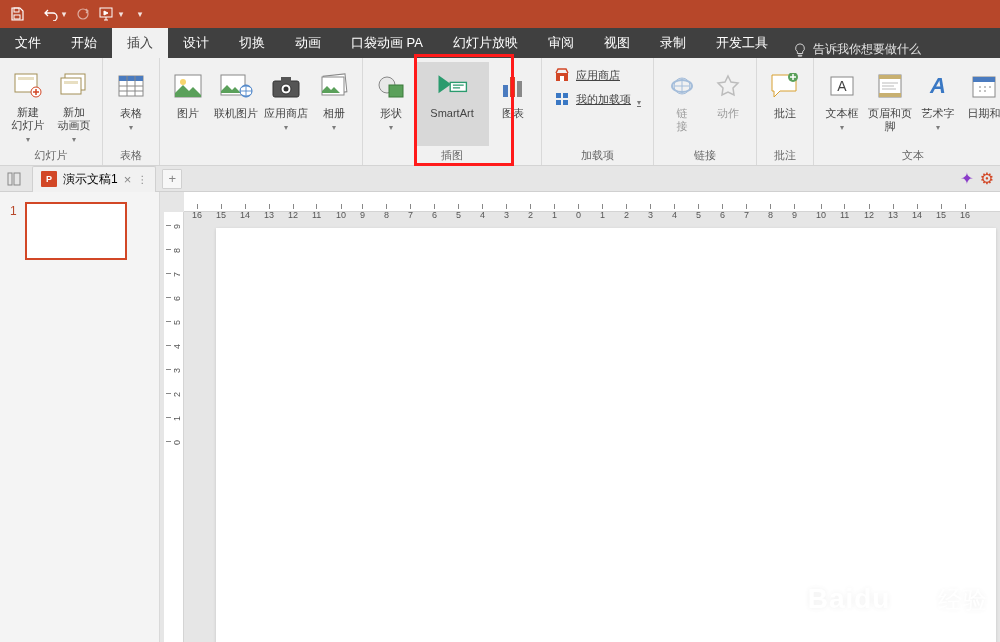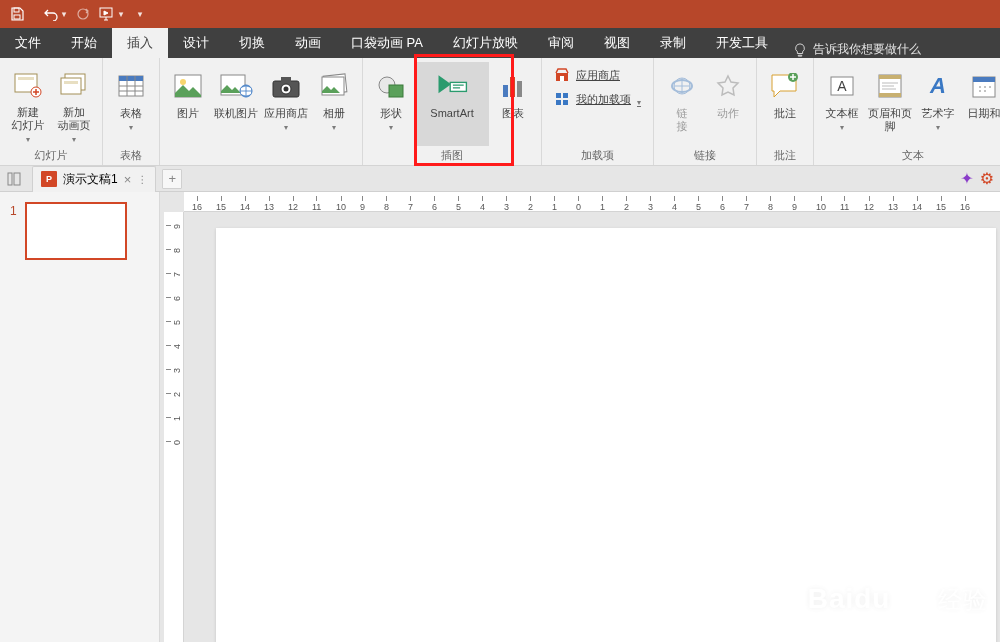--- a/index.html
+++ b/index.html
@@ -51,21 +51,21 @@
     .gear-orange { color: #d24726; }
     
     .editor { display: flex; height: calc(642px - 28px - 30px - 108px - 26px); }
     .thumb-panel { width: 160px; background: #f4f4f4; border-right: 1px solid #d9d9d9; padding: 10px 0; }
     .thumb { display: flex; gap: 8px; padding: 0 10px; }
     .thumb-num { font-size: 12px; color: #b7472a; padding-top: 2px; }
     .thumb-slide { width: 102px; height: 58px; background: #fff; border: 2px solid #d24726; }
     
     .slide-area { flex: 1; position: relative; background: #e6e6e6; overflow: hidden; }
     .ruler-h { height: 20px; background: #fff; border-bottom: 1px solid #d4d4d4; margin-left: 24px; position: relative; font-size: 9px; color: #555; display: flex; align-items: center; }
-    .ruler-h .tick { position: absolute; top: 4px; display: flex; flex-direction: column; align-items: center; }
+    .ruler-h .tick { position: absolute; top: 12px; display: flex; flex-direction: column; align-items: center; }
     .ruler-h .tick .line { width: 1px; height: 5px; background: #888; margin-bottom: 1px; }
     .ruler-v { position: absolute; left: 4px; top: 20px; width: 20px; bottom: 0; background: #fff; border-right: 1px solid #d4d4d4; font-size: 9px; color: #555; }
     .ruler-v .tick { position: absolute; left: 2px; display: flex; align-items: center; gap: 2px; }
     .ruler-v .tick .line { height: 1px; width: 5px; background: #888; }
     .ruler-v .lbl { transform: rotate(-90deg); font-size: 9px; width: 8px; }
     
     .canvas-wrap { position: absolute; left: 24px; top: 20px; right: 0; bottom: 0; overflow: hidden; }
     .slide-canvas { position: absolute; left: 32px; top: 16px; width: 780px; height: 440px; background: #fff; box-shadow: 0 1px 3px rgba(0,0,0,.15); }
     
     .watermark { position: absolute; bottom: 12px; right: 12px; color: #fff; text-align: right; opacity: .7; font-family: Arial, sans-serif; }

